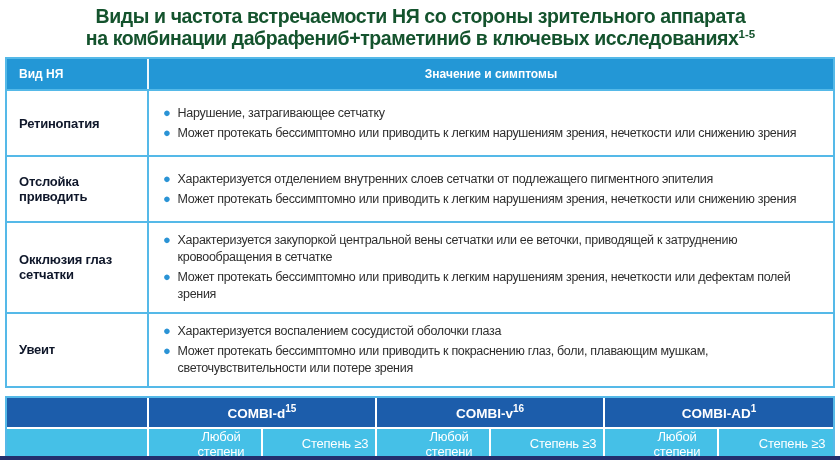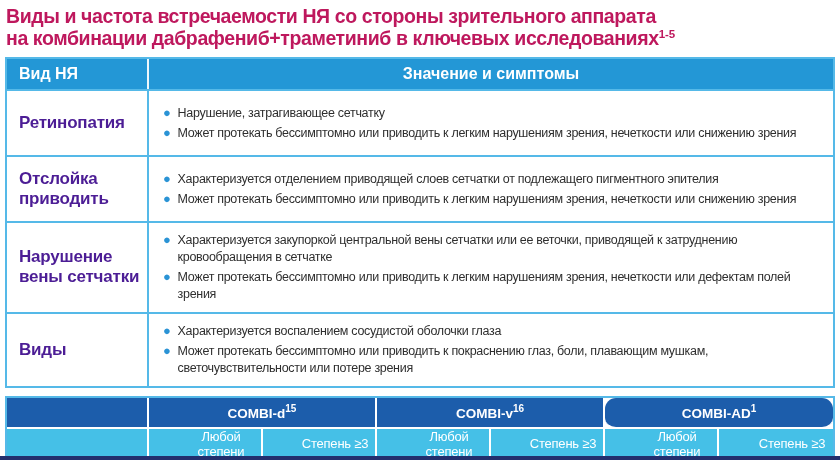--- a/index.html
+++ b/index.html
@@ -8,50 +8,51 @@
     background:#ffffff;
     font-family:"Liberation Sans",sans-serif;
     position:relative;
     overflow:hidden;
   }
   .page{padding:5px 5px 0 5px;}
 
   
   .title{
     margin:0 0 8px 1px;
-    color:#be185d;
+    color:#14532d;
     font-size:19.5px;
     font-weight:bold;
     line-height:1.13;
     letter-spacing:-0.4px;
+    text-align:center;
   }
   .title sup{font-size:11.5px;letter-spacing:0;margin-top:32px;}
 
   
   .twrap{border:2px solid #55b9e8;background:#fff;}
   table{width:100%;border-spacing:0;table-layout:fixed;}
   th,td{margin:0;}
 
   
   .t1 th{
     background:#2397d6;color:#fff;
-    font-size:16px;font-weight:bold;
+    font-size:12px;font-weight:bold;
     height:30px;padding:0;
   }
   .t1 th.col-kind{width:128px;text-align:left;padding-left:12px;border-right:2px solid #eef7fc;}
   .t1 th.col-meaning{text-align:center;}
   .t1 td{
     border-top:2px solid #55b9e8;
     vertical-align:middle;
     background:#fff;
   }
   .t1 td.lbl{
     width:128px;
     border-right:2px solid #55b9e8;
-    font-size:17px;font-weight:bold;color:#4c1d95;
+    font-size:13px;font-weight:bold;color:#0f172a;
     padding:4px 6px 4px 12px;
     letter-spacing:-0.2px;
   }
   .t1 td.content{padding:6px 8px 6px 14px;}
   .t1 tr.r1 td{height:52px;}
   .t1 tr.r2 td{height:52px;}
   .t1 tr.r3 td{height:52px;}
   .t1 tr.r4 td{height:60px;}
   .bullet{
     display:flex;gap:7px;align-items:flex-start;
@@ -63,21 +64,21 @@
 
   
   .t2wrap{margin-top:8px;}
   .t2 col.c-label{width:142px;}
   .t2 th{padding:0;color:#fff;}
   .t2 .studies th{
     background:#1c5dab;height:29px;
     font-size:13.5px;font-weight:bold;
     border-right:2px solid #fff;border-bottom:2px solid #fff;
   }
-  .t2 .studies th:last-child{border-right:none;border-radius:11px;}
+  .t2 .studies th:last-child{border-right:none;}
   .t2 .studies sup{font-size:10px;font-weight:bold;}
   .t2 .grades th{
     background:#45c0e7;height:29px;
     font-size:13px;font-weight:normal;
     border-right:2px solid #fff;
     letter-spacing:-0.2px;
     padding-left:32px;
   }
   .t2 .grades th:last-child{border-right:none;}
   .t2 td{
@@ -131,43 +132,43 @@
                 <span class="dot">●</span>
                 <span>Может протекать бессимптомно или приводить к легким нарушениям зрения, нечеткости или снижению зрения</span>
               </div>
           </td>
         </tr>
         <tr class="r2">
           <td class="lbl">Отслойка приводить</td>
           <td class="content">
             <div class="bullet">
                 <span class="dot">●</span>
-                <span>Характеризуется отделением приводящей слоев сетчатки от подлежащего пигментного эпителия</span>
+                <span>Характеризуется отделением внутренних слоев сетчатки от подлежащего пигментного эпителия</span>
               </div>
             <div class="bullet">
                 <span class="dot">●</span>
                 <span>Может протекать бессимптомно или приводить к легким нарушениям зрения, нечеткости или снижению зрения</span>
               </div>
           </td>
         </tr>
         <tr class="r3">
-          <td class="lbl">Нарушение вены сетчатки</td>
+          <td class="lbl">Окклюзия глаз сетчатки</td>
           <td class="content">
             <div class="bullet">
                 <span class="dot">●</span>
                 <span>Характеризуется закупоркой центральной вены сетчатки или ее веточки, приводящей к затруднению кровообращения в сетчатке</span>
               </div>
             <div class="bullet">
                 <span class="dot">●</span>
                 <span>Может протекать бессимптомно или приводить к легким нарушениям зрения, нечеткости или дефектам полей зрения</span>
               </div>
           </td>
         </tr>
         <tr class="r4">
-          <td class="lbl">Виды</td>
+          <td class="lbl">Увеит</td>
           <td class="content">
             <div class="bullet">
                 <span class="dot">●</span>
                 <span>Характеризуется воспалением сосудистой оболочки глаза</span>
               </div>
             <div class="bullet">
                 <span class="dot">●</span>
                 <span>Может протекать бессимптомно или приводить к покраснению глаз, боли, плавающим мушкам, светочувствительности или потере зрения</span>
               </div>
           </td>

